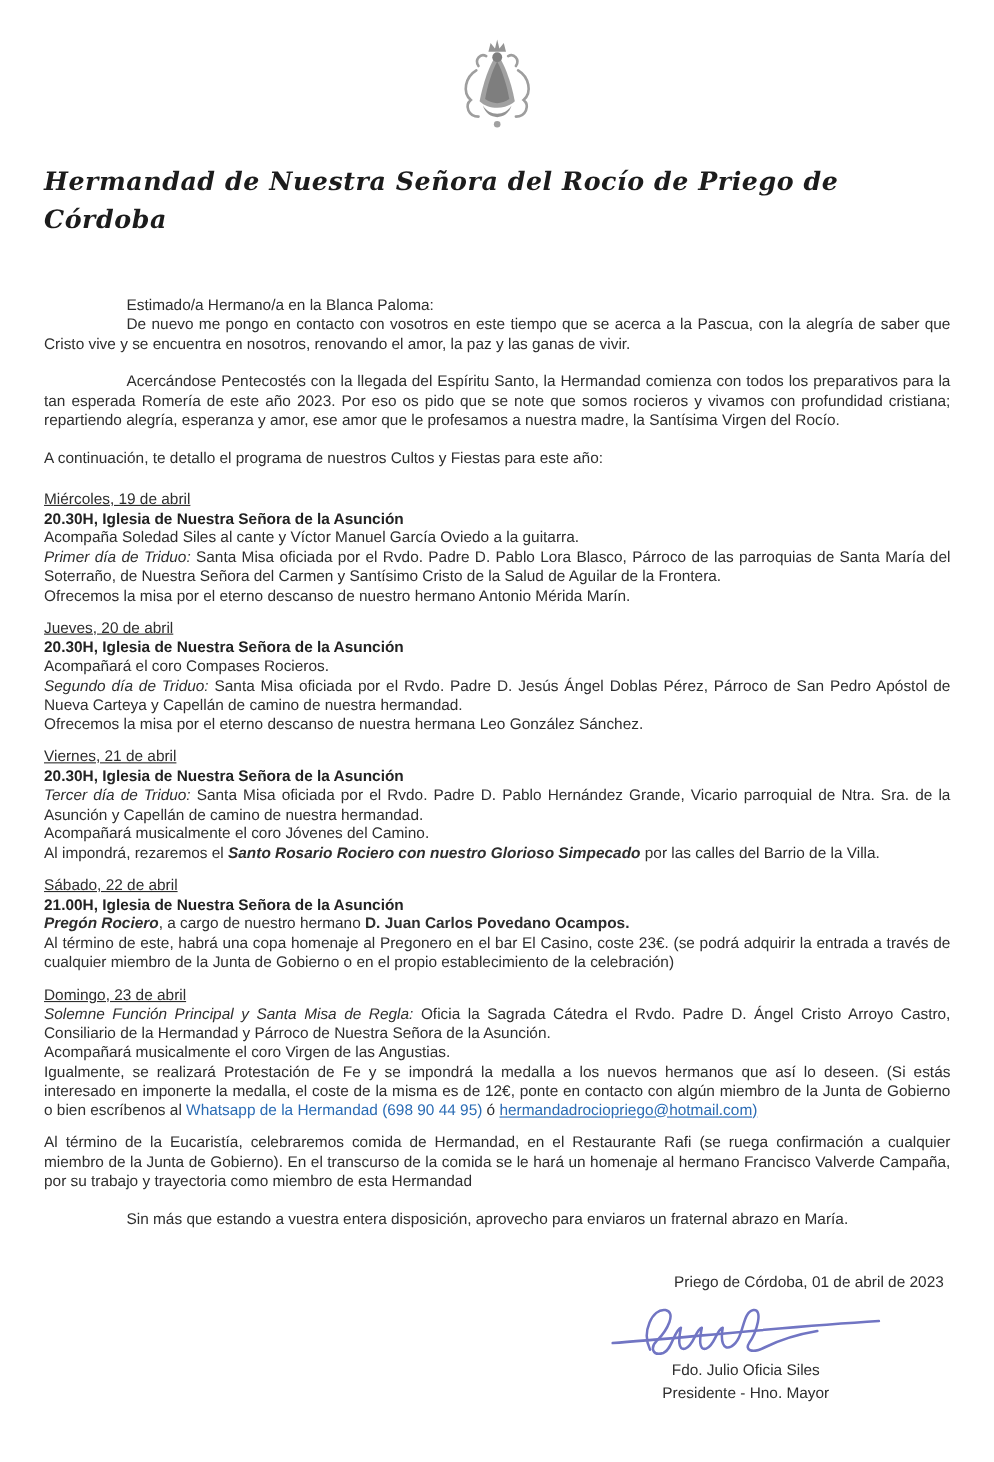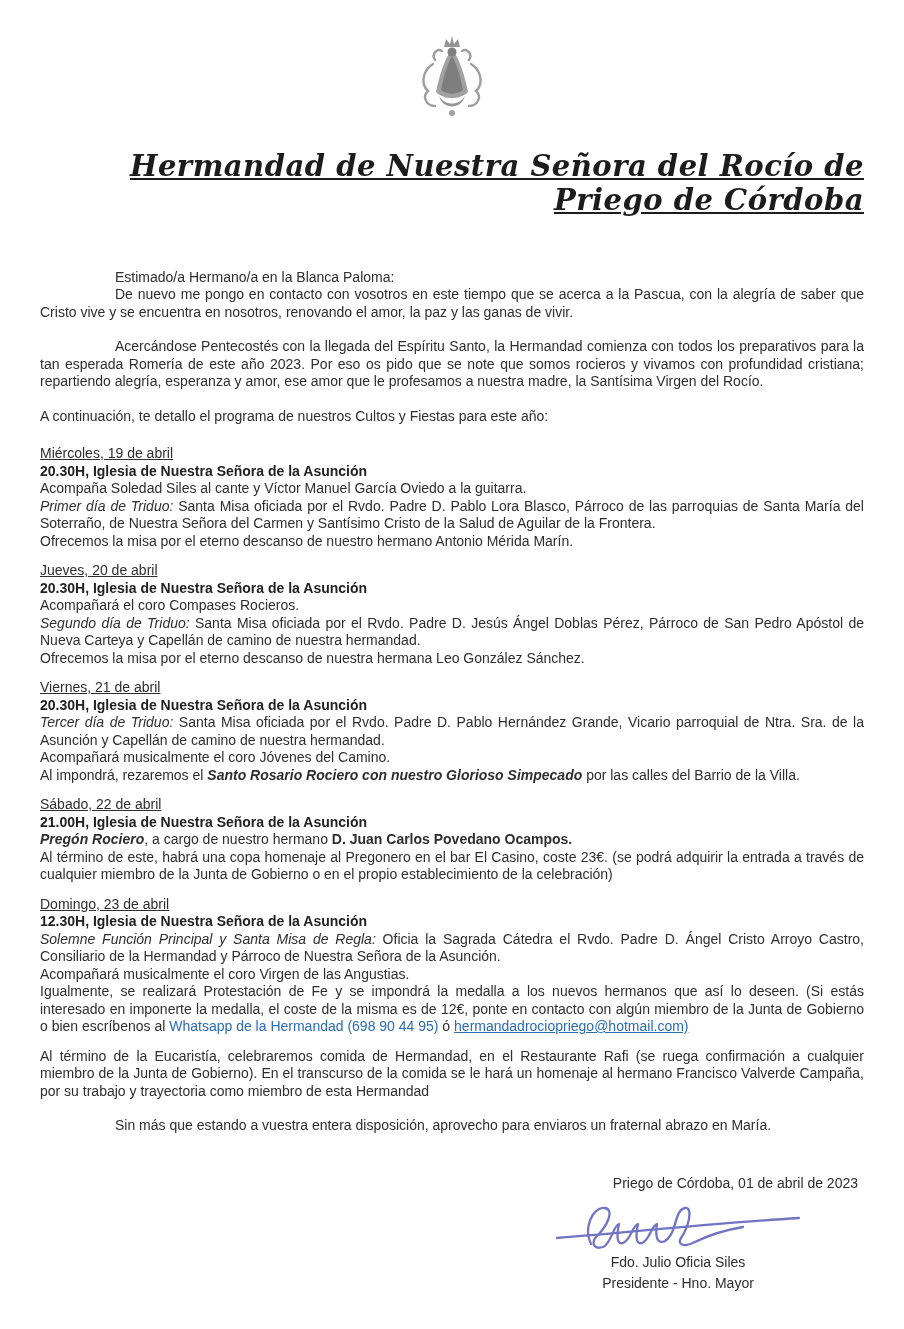--- a/index.html
+++ b/index.html
@@ -7,28 +7,27 @@
     width: 904px; height: 1329px; overflow: hidden;
     background: #ffffff;
     font-family: "Liberation Sans", sans-serif;
     font-size: 14px; line-height: 17.5px;
     color: #2e2e2e;
   }
   .page { box-sizing: border-box; width: 904px; height: 1329px; padding: 34px 40px 0 40px; }
   .logo-wrap { text-align: center; margin-bottom: 24px; }
   .logo { filter: blur(0.4px); opacity: 0.92; }
   .letter-title {
-    text-align: right;
+    text-align: left;
     font-family: "DejaVu Serif", serif;
     font-style: italic;
-    font-size: 29px; line-height: 34px;
+    font-size: 23px; line-height: 34px;
     color: #1c1c1c;
     margin: 0 0 52px 0;
     letter-spacing: 0.5px;
-    text-decoration: underline;
   }
   p { margin: 0; }
   .sal { text-indent: 75px; }
   .para { text-align: justify; text-indent: 75px; margin-bottom: 17px; }
   .para.noindent { text-indent: 0; }
   .program-intro { margin-bottom: 20px; }
   .event { margin-bottom: 12px; }
   .event-date { text-decoration: underline; }
   .event-time { font-weight: bold; color: #222; }
   .event-line { text-align: justify; }
@@ -100,21 +99,20 @@
 
   <div class="event">
     <p class="event-date">Sábado, 22 de abril</p>
     <p class="event-time">21.00H, Iglesia de Nuestra Señora de la Asunción</p>
     <p class="event-line"><span class="bi">Pregón Rociero</span><span>, a cargo de nuestro hermano </span><span class="b">D. Juan Carlos Povedano Ocampos.</span></p>
     <p class="event-line">Al término de este, habrá una copa homenaje al Pregonero en el bar El Casino, coste 23€. (se podrá adquirir la entrada a través de cualquier miembro de la Junta de Gobierno o en el propio establecimiento de la celebración)</p>
   </div>
 
   <div class="event">
     <p class="event-date">Domingo, 23 de abril</p>
-    <p class="event-time">12.30H, Iglesia de Nuestra Señora de la Asunción</p>
     <p class="event-line"><span class="it">Solemne Función Principal y Santa Misa de Regla:</span><span> Oficia la Sagrada Cátedra el Rvdo. Padre D. Ángel Cristo Arroyo Castro, Consiliario de la Hermandad y Párroco de Nuestra Señora de la Asunción.</span></p>
     <p class="event-line">Acompañará musicalmente el coro Virgen de las Angustias.</p>
     <p class="event-line"><span>Igualmente, se realizará Protestación de Fe y se impondrá la medalla a los nuevos hermanos que así lo deseen. (Si estás interesado en imponerte la medalla, el coste de la misma es de 12€, ponte en contacto con algún miembro de la Junta de Gobierno o bien escríbenos al </span><span class="blue">Whatsapp de la Hermandad (698 90 44 95)</span><span> ó </span><a class="link">hermandadrociopriego@hotmail.com)</a></p>
   </div>
 
   <p class="closing1">Al término de la Eucaristía, celebraremos comida de Hermandad, en el Restaurante Rafi (se ruega confirmación a cualquier miembro de la Junta de Gobierno). En el transcurso de la comida se le hará un homenaje al hermano Francisco Valverde Campaña, por su trabajo y trayectoria como miembro de esta Hermandad</p>
   <p class="closing2">Sin más que estando a vuestra entera disposición, aprovecho para enviaros un fraternal abrazo en María.</p>
 
   <p class="dateline">Priego de Córdoba, 01 de abril de 2023</p>
 

